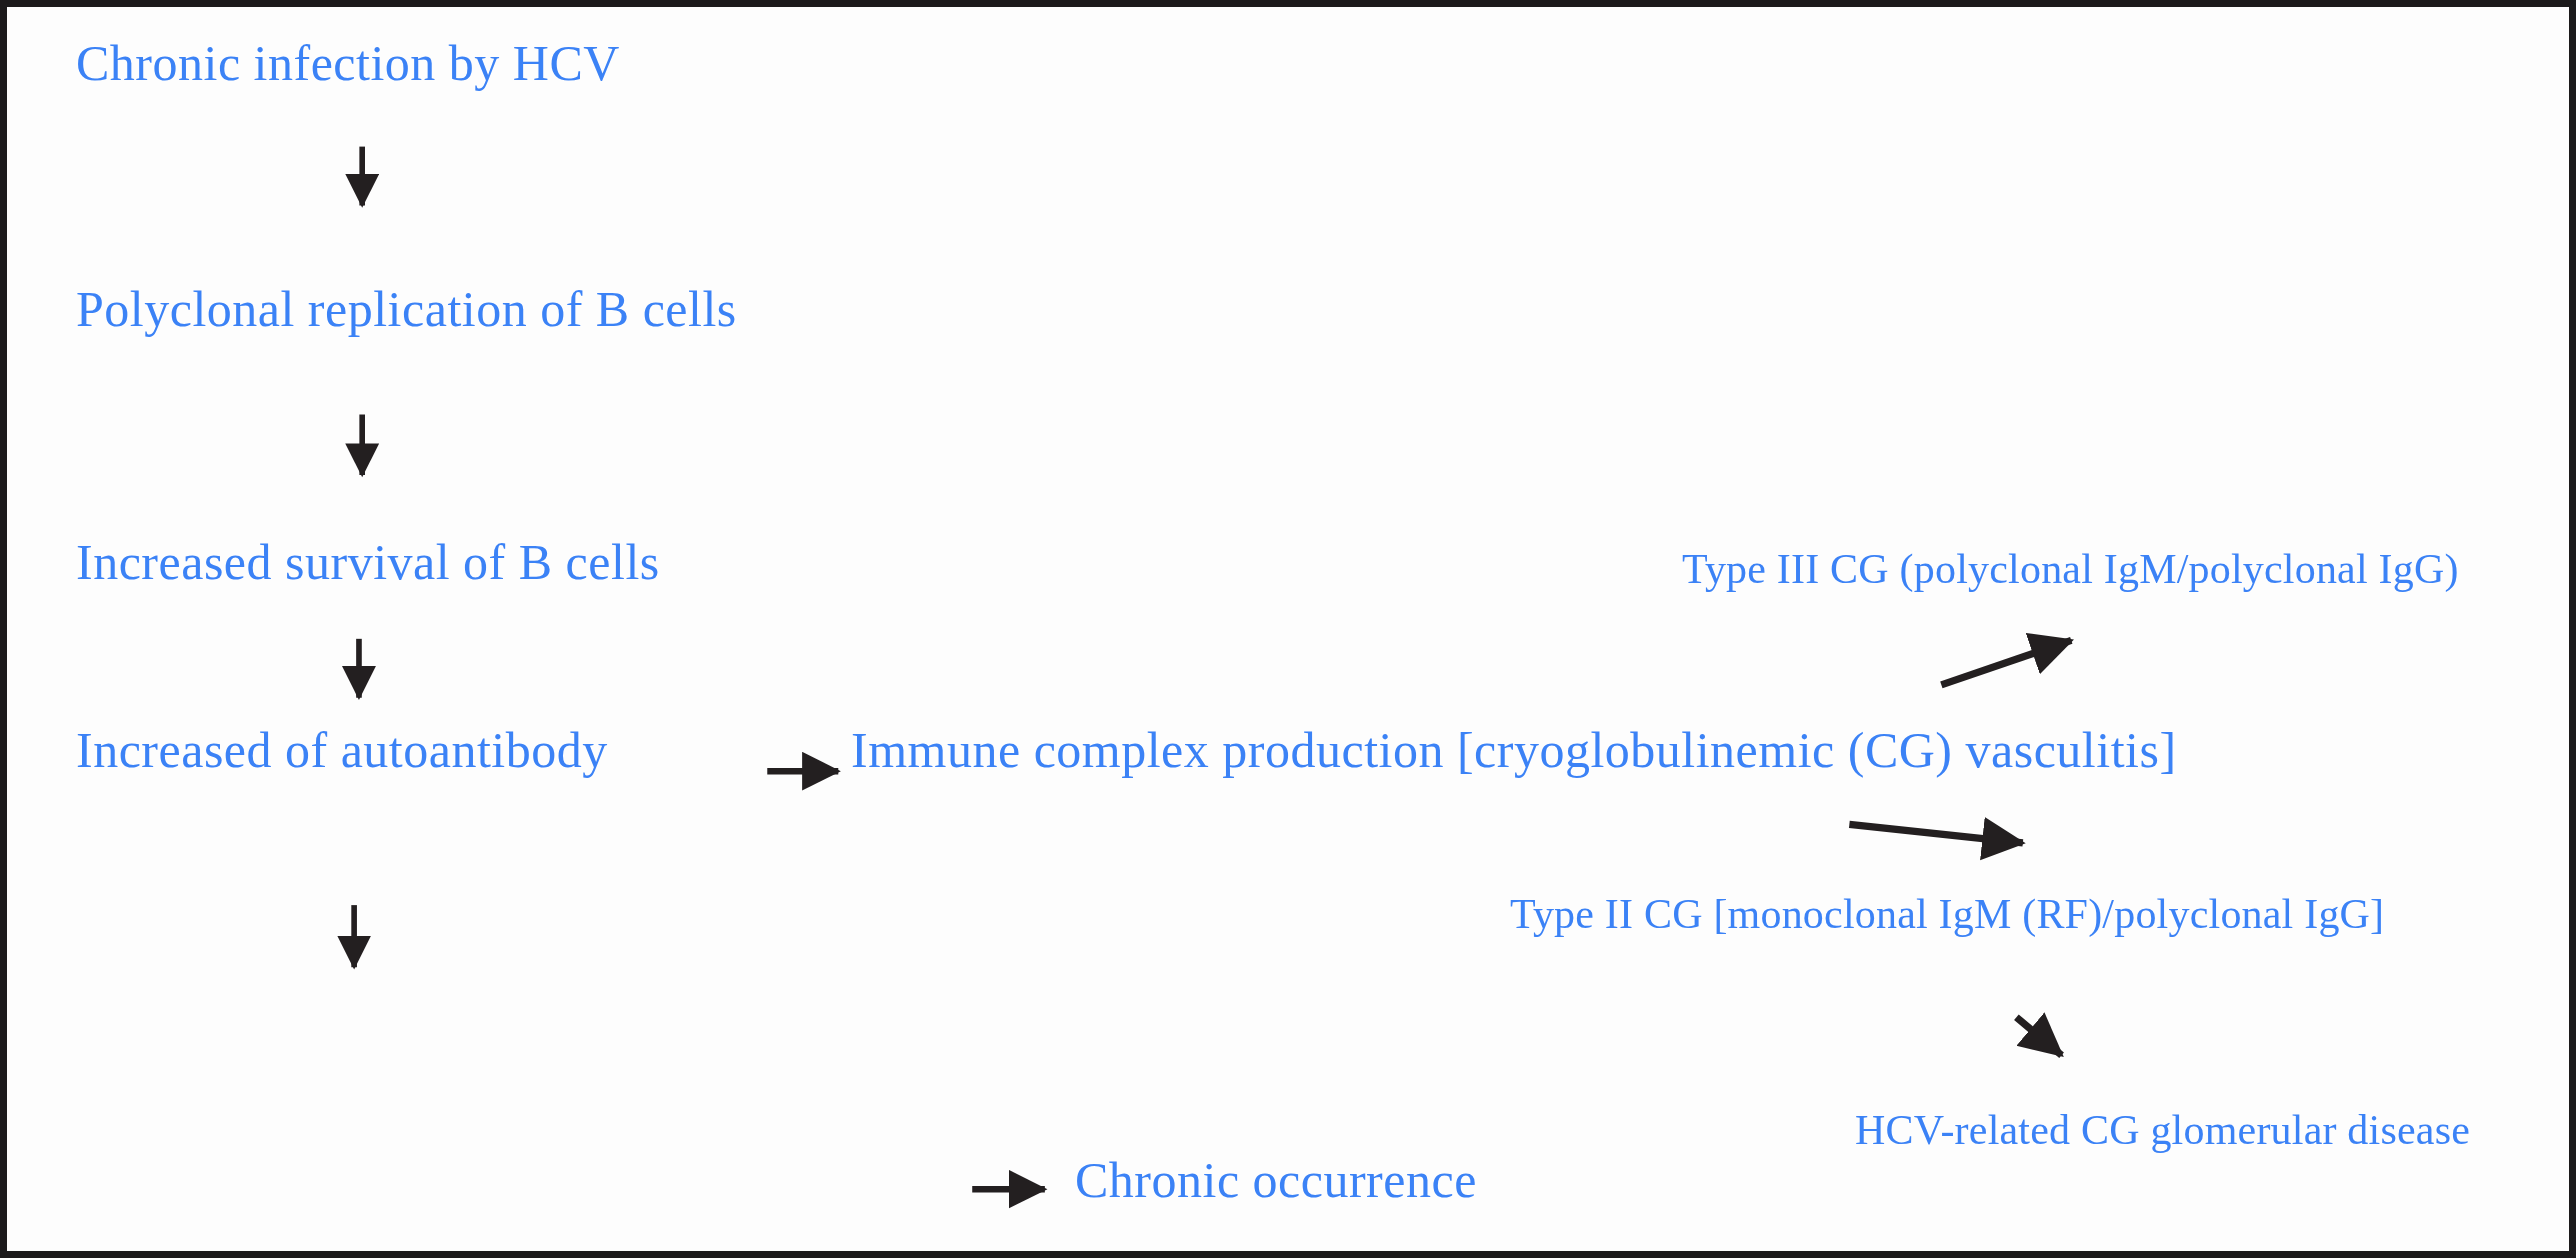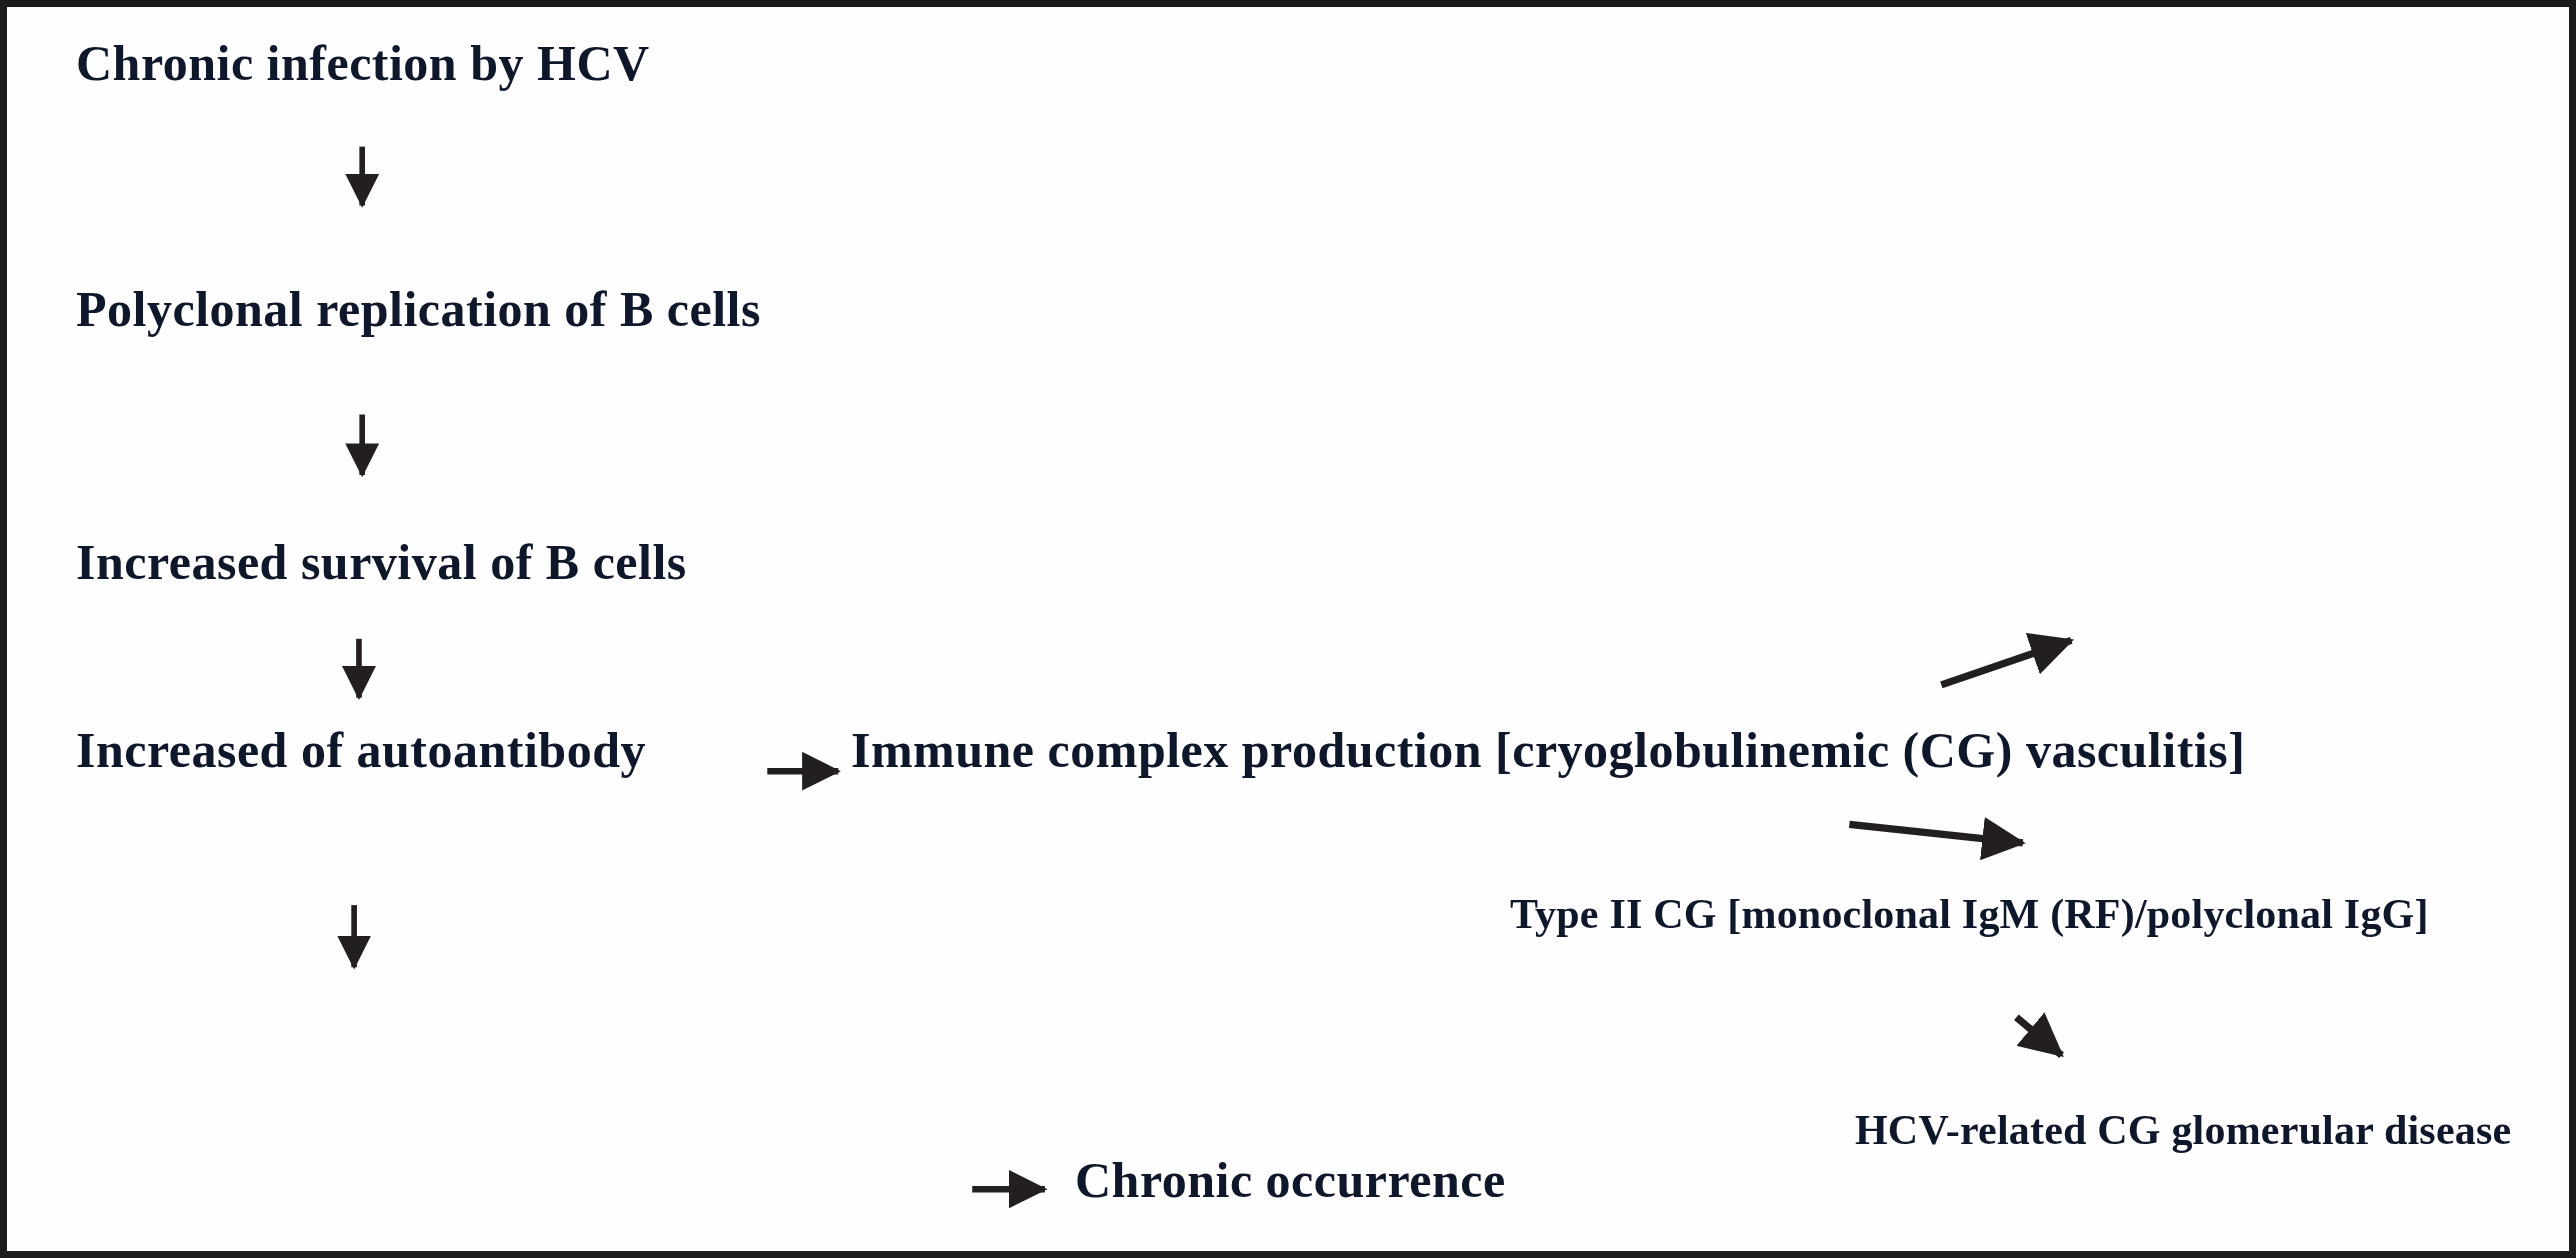--- a/index.html
+++ b/index.html
@@ -15,22 +15,21 @@
     background: #fdfdfd;
     border: 7.3px solid #1c1a1b;
     overflow: hidden;
     font-family: "Liberation Serif", "DejaVu Serif", serif;
     color: #231f20;
   }
   .node {
     position: absolute;
     white-space: nowrap;
     line-height: 1;
-    color: #0f172a;
-    font-weight: bold;
+    color: #3b82f6;
   }
   .main {
     font-size: 50px;
     letter-spacing: 0.5px;
   }
   .small {
     font-size: 42px;
     letter-spacing: 0.2px;
   }
   #arrows {
@@ -74,20 +73,21 @@
   <div class="node main" style="left:69px; top:31px;">Chronic infection by HCV</div>
 
   <div class="node main" style="left:69px; top:277px;text-align:right;">Polyclonal replication of B cells</div>
 
   <div class="node main" style="left:69px; top:530px;">Increased survival of B cells</div>
 
   <div class="node main" style="left:69px; top:718px;">Increased of autoantibody</div>
 
   <div class="node main" style="left:844px; top:718px;">Immune complex production [cryoglobulinemic (CG) vasculitis]</div>
 
+  <div class="node small" style="left:1675px; top:541px;">Type III CG (polyclonal IgM/polyclonal IgG)</div>
 
   <div class="node small" style="left:1503px; top:886px;">Type II CG [monoclonal IgM (RF)/polyclonal IgG]</div>
 
   <div class="node small" style="left:1848px; top:1102px;">HCV-related CG glomerular disease</div>
 
 
   <div class="node main" style="left:1068px; top:1148px;">Chronic occurrence</div>
 
 </div>
 

